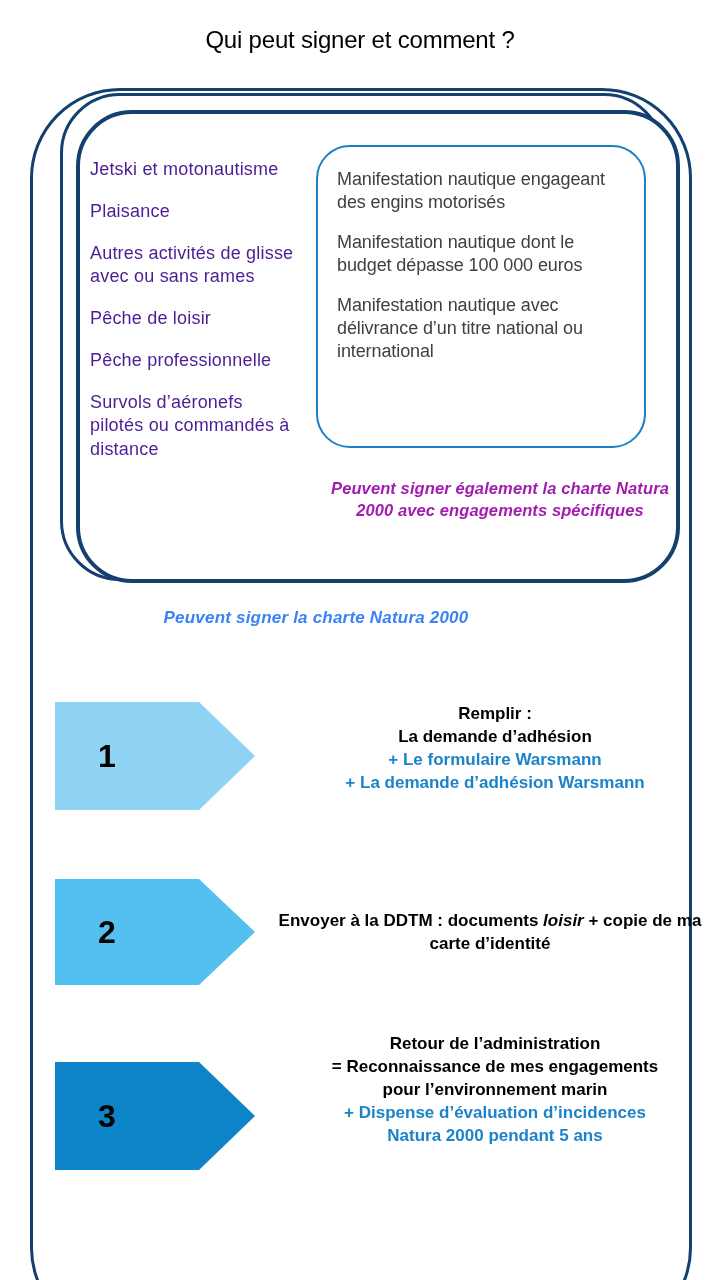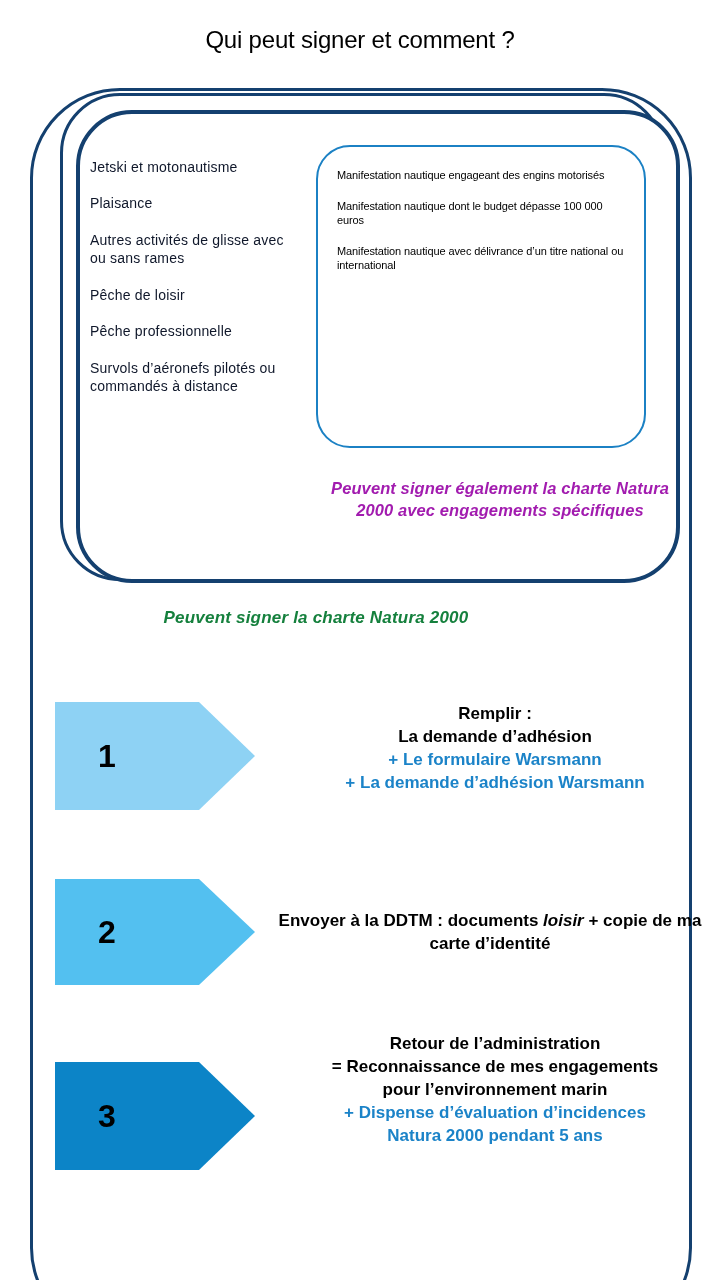--- a/index.html
+++ b/index.html
@@ -44,44 +44,44 @@
     box-sizing:border-box;
     background:#ffffff;
   }
   
   .left-list{
     position:absolute;
     left:90px;top:158px;
     width:210px;
   }
   .left-list .item{
-    font-size:14px;
-    color:#0f172a;
+    font-size:18px;
+    color:#4c1d95;
     line-height:1.32;
     margin-bottom:18px;
     font-weight:400;
     letter-spacing:0.2px;
   }
   
   .blue-box{
     position:absolute;
     left:316px;top:145px;
     width:330px;height:303px;
     border:2.5px solid #1b81c4;
     border-radius:34px;
     box-sizing:border-box;
   }
   .blue-list{
     position:absolute;
     left:337px;top:168px;
     width:294px;
   }
   .blue-list .bitem{
-    font-size:11px;
-    color:#000000;
+    font-size:18px;
+    color:#404040;
     line-height:1.28;
     margin-bottom:17px;
     letter-spacing:-0.1px;
   }
   
   .blue-caption{
     position:absolute;
     left:312px;top:478px;
     width:340px;
     text-align:center;
@@ -92,21 +92,21 @@
     letter-spacing:0.1px;
     margin-left:18px;
   }
   
   .navy-caption{
     position:absolute;
     left:0;top:608px;width:632px;
     text-align:center;
     font-size:17px;
     font-weight:bold;font-style:italic;
-    color:#15803d;
+    color:#3b82f6;
     letter-spacing:0.2px;
   }
   
   .step{position:absolute;}
   .chev{
     position:absolute;
     left:0;top:0;
     display:flex;align-items:center;justify-content:flex-start;
     -webkit-clip-path:polygon(0 0, 72% 0, 100% 50%, 72% 100%, 0 100%);
     clip-path:polygon(0 0, 72% 0, 100% 50%, 72% 100%, 0 100%);

